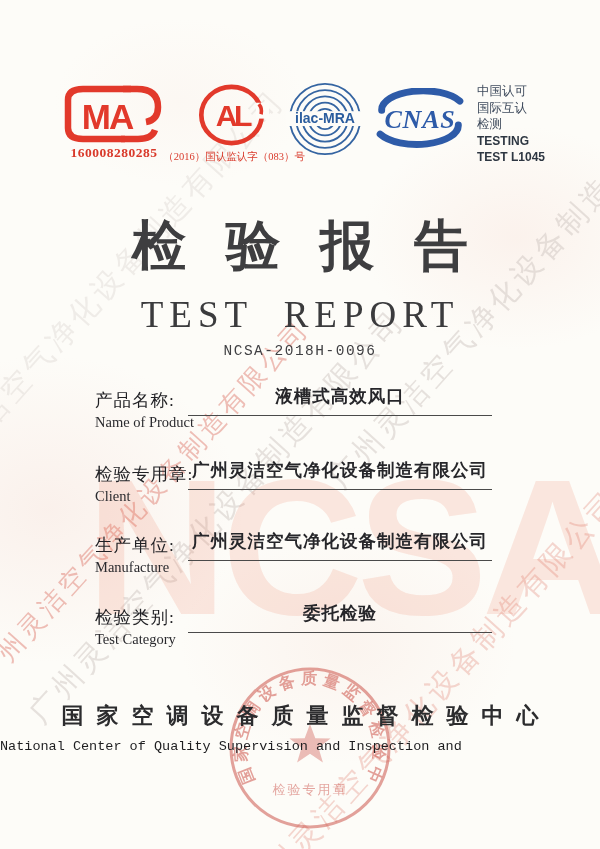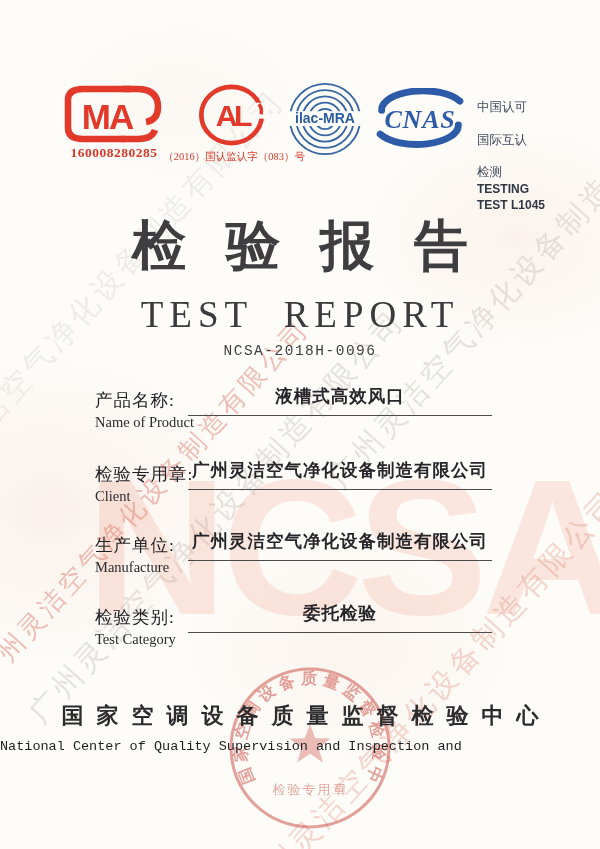--- a/index.html
+++ b/index.html
@@ -22,21 +22,21 @@
   .wm-big{
     top:452px;left:86px;font-family:"Liberation Sans",sans-serif;font-weight:bold;
     font-size:196px;line-height:1;letter-spacing:-6px;color:rgba(235,116,84,.16);
     transform:scaleY(.98);
   }
   
   .logo-caption{color:#d93a2b;text-align:center;font-family:"Liberation Serif",serif;}
   .cma-num{top:145px;left:58px;width:112px;font-size:13.5px;font-weight:bold;letter-spacing:.5px;}
   .cal-cap{top:150px;left:158px;width:152px;font-size:10.5px;}
   .accr{top:83px;left:477px;line-height:16.5px;font-size:12.5px;}
-  .accr .zh{color:#3e4a5c;font-family:"Liberation Serif",serif;margin-top:16px;}
+  .accr .zh{color:#3e4a5c;font-family:"Liberation Serif",serif;}
   .accr .en{color:#2e3742;font-family:"Liberation Sans",sans-serif;font-weight:bold;font-size:12px;}
   
   .title-zh{top:210px;left:0;width:600px;text-align:center;font-size:54px;font-weight:bold;
     color:#3e3e40;letter-spacing:40px;text-indent:40px;font-family:"Liberation Sans",sans-serif;}
   .title-en{top:293px;left:0;width:600px;text-align:center;font-size:37px;color:#3b3b3d;
     letter-spacing:6px;word-spacing:16px;font-family:"Liberation Serif",serif;}
   .report-no{top:343px;left:0;width:600px;text-align:center;font-size:14.5px;color:#3f3f42;
     letter-spacing:1.5px;font-family:"Liberation Mono",monospace;}
   
   .fld-zh{left:95px;font-size:17.5px;color:#1f1f23;letter-spacing:1px;}

